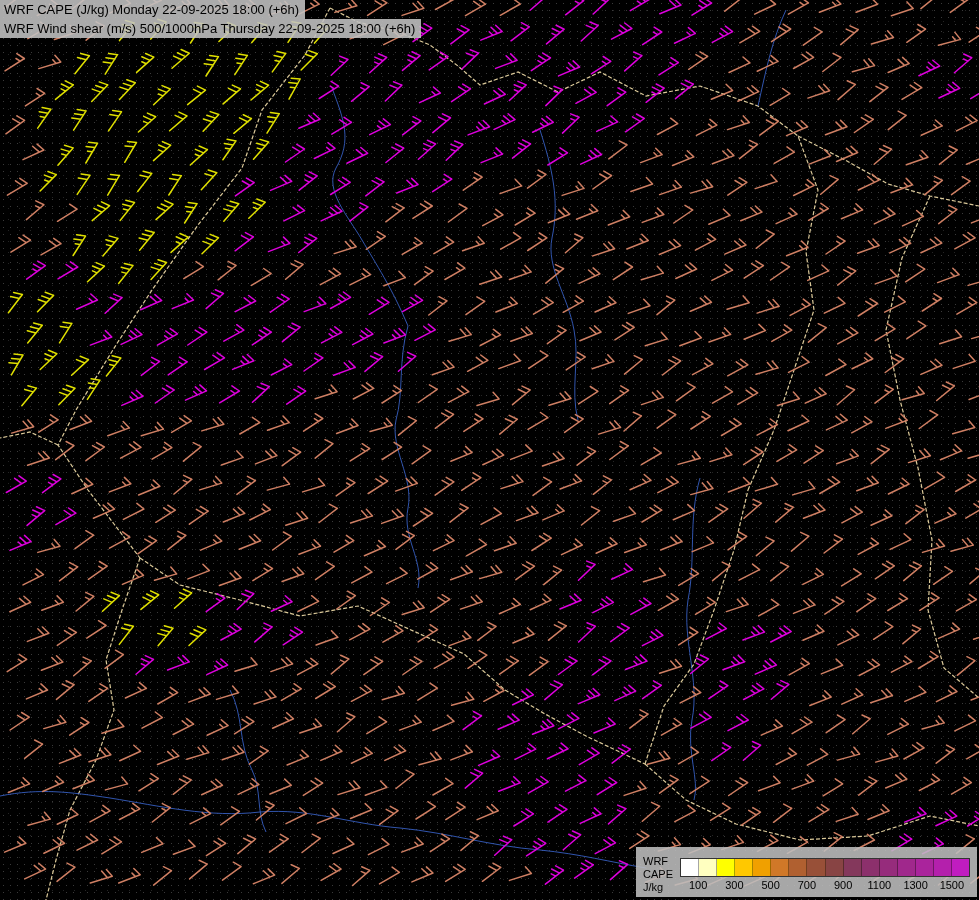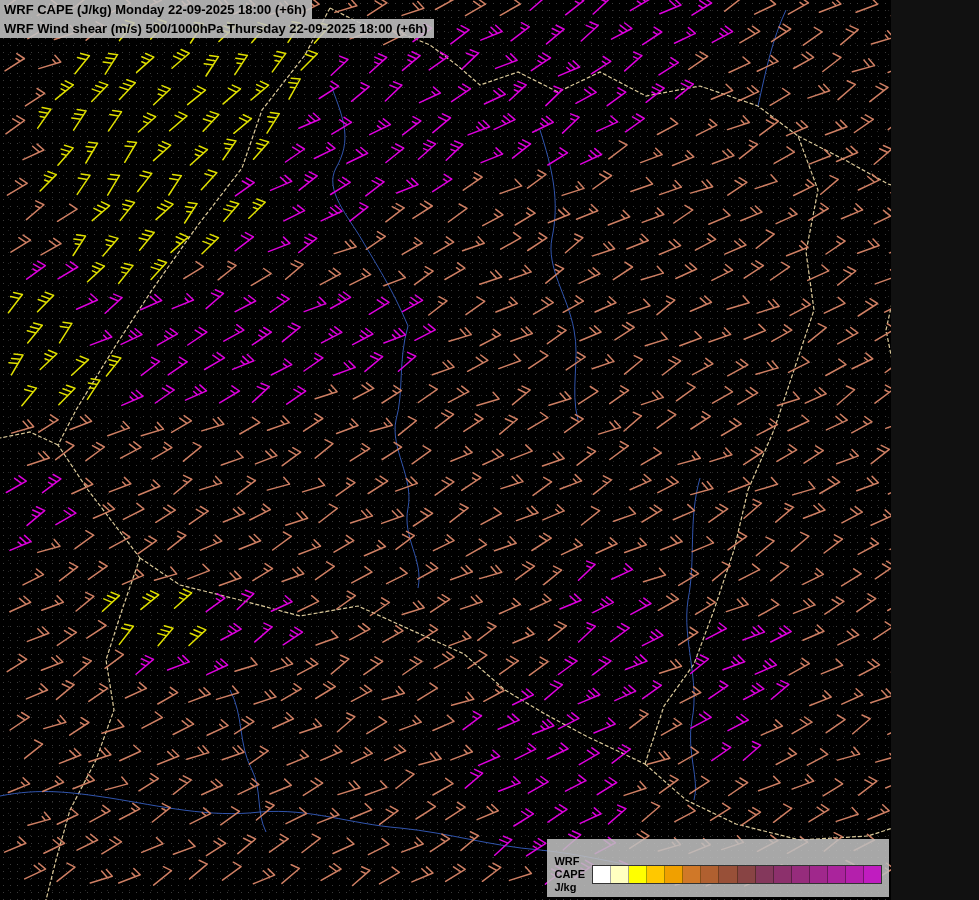--- a/index.html
+++ b/index.html
@@ -1,48 +1,47 @@
 <!DOCTYPE html>
 <html><head>
 <meta charset="utf-8">
 <style>
   html,body{margin:0;padding:0;background:#111;}
   .stage{
     position:relative;
-    width:891px;height:900px;
+    width:979px;height:900px;
     overflow:hidden;
     background-color:#000;
     background-image:
       radial-gradient(circle, #3a3a3a 0.8px, transparent 0.9px),
       radial-gradient(circle, #242424 0.8px, transparent 0.9px);
     background-size:7px 7px, 11px 11px;
     background-position:0 0, 3px 5px;
     font-family:"Liberation Sans", sans-serif;
-    font-weight:bold;
   }
   .stage svg.maplayers{position:absolute;left:0;top:0;z-index:1;}
   .titles{position:absolute;left:0;top:0;z-index:5;}
   .title-line{
     display:table;
     background:rgba(195,195,195,0.88);
     color:#000;
     font-size:13px;
     line-height:17px;
     padding:1px 6px 1px 4px;
     white-space:nowrap;
   }
   .legend{
     position:absolute;
     right:2px;bottom:3px;
     z-index:5;
     display:flex;
     align-items:center;
     gap:7px;
     background:rgba(190,190,190,0.88);
-    padding:16px 7px 3px 7px;
+    padding:8px 7px 3px 7px;
     margin-top:24px;
   }
   .legend-label{
     color:#000;
     font-size:11px;
     line-height:13px;
     text-align:left;
   }
   .legend-scale{display:flex;flex-direction:column;}
   .legend-swatches{
@@ -1015,16 +1014,26 @@
           <div class="swatch" style="background: rgb(152, 80, 56);"></div>
           <div class="swatch" style="background: rgb(136, 68, 68);"></div>
           <div class="swatch" style="background: rgb(132, 56, 92);"></div>
           <div class="swatch" style="background: rgb(140, 48, 108);"></div>
           <div class="swatch" style="background: rgb(150, 44, 124);"></div>
           <div class="swatch" style="background: rgb(160, 40, 140);"></div>
           <div class="swatch" style="background: rgb(170, 36, 156);"></div>
           <div class="swatch" style="background: rgb(180, 32, 172);"></div>
           <div class="swatch" style="background: rgb(192, 28, 192);"></div>
         </div>
+      <div class="legend-ticks">
+          <span>100</span>
+          <span>300</span>
+          <span>500</span>
+          <span>700</span>
+          <span>900</span>
+          <span>1100</span>
+          <span>1300</span>
+          <span>1500</span>
+        </div>
     </div>
   </div>
 
 </div>
 
 </body></html>

